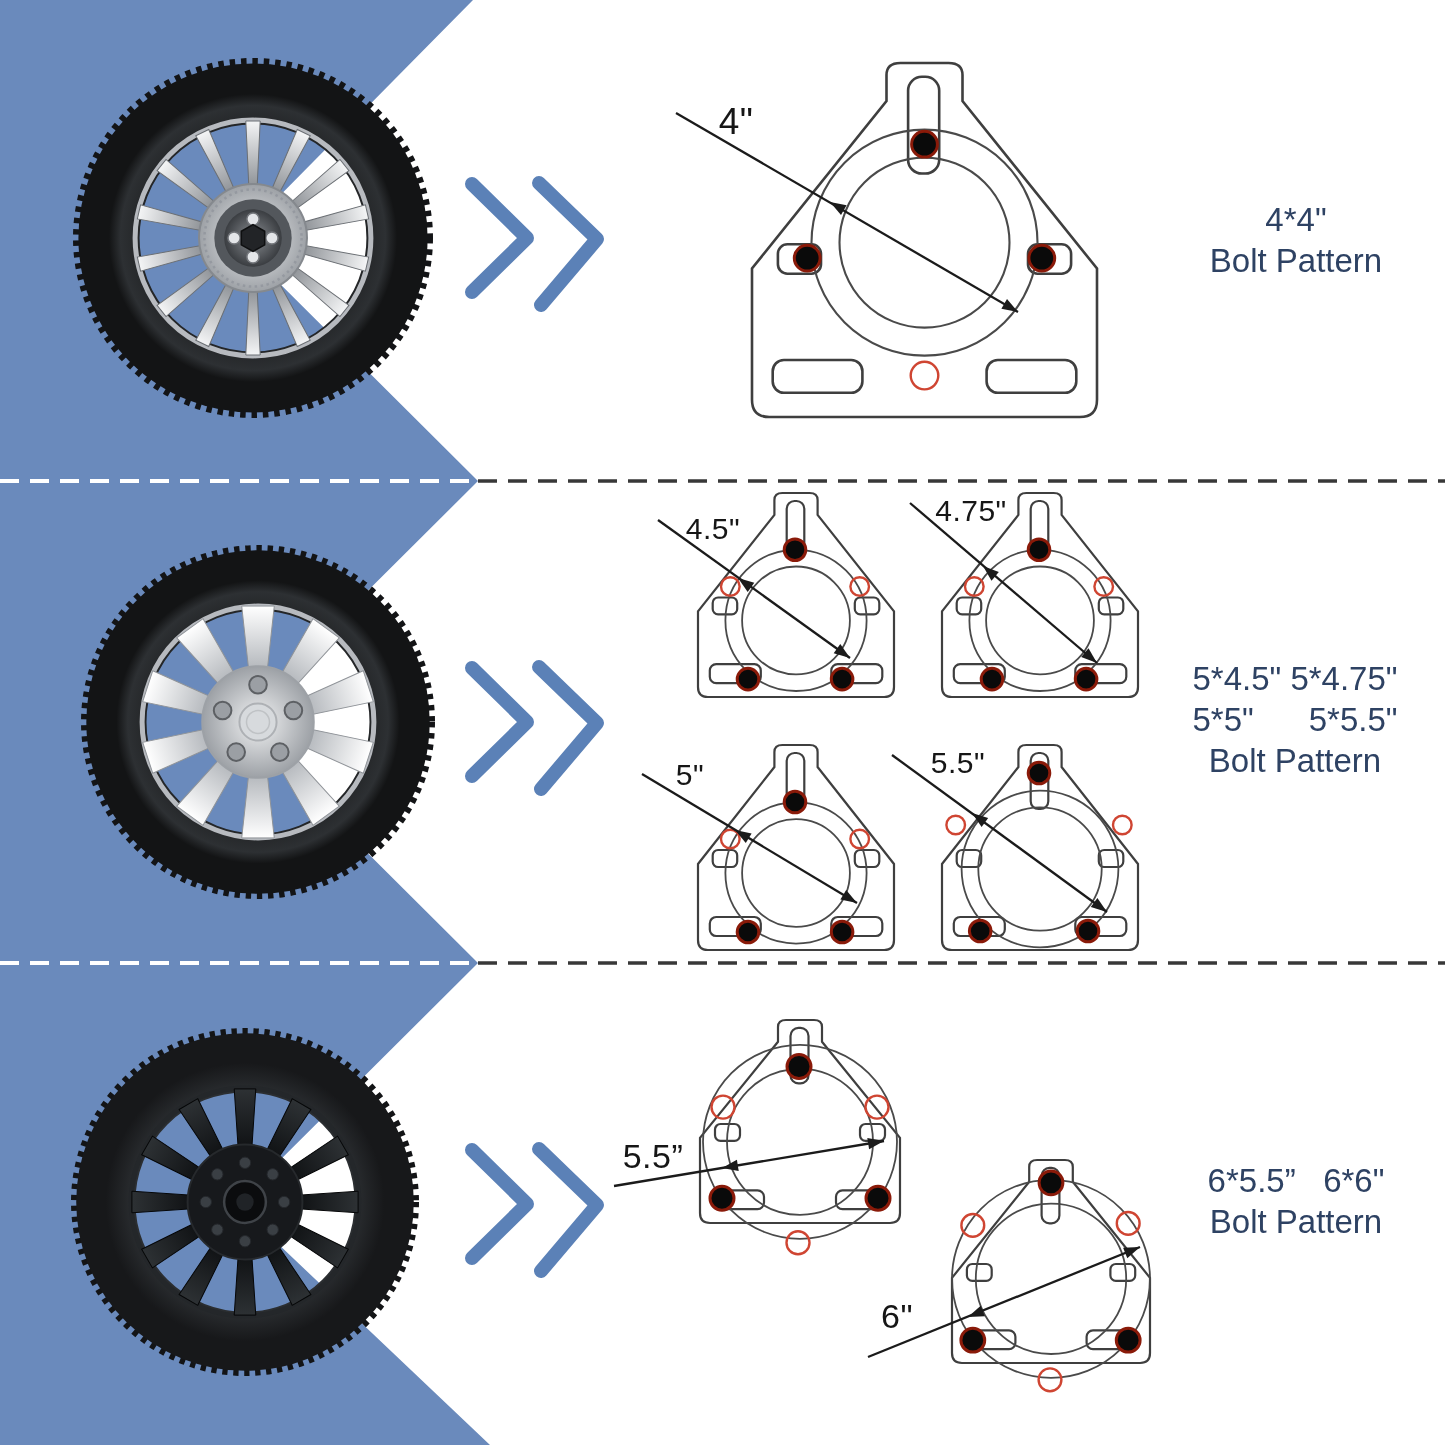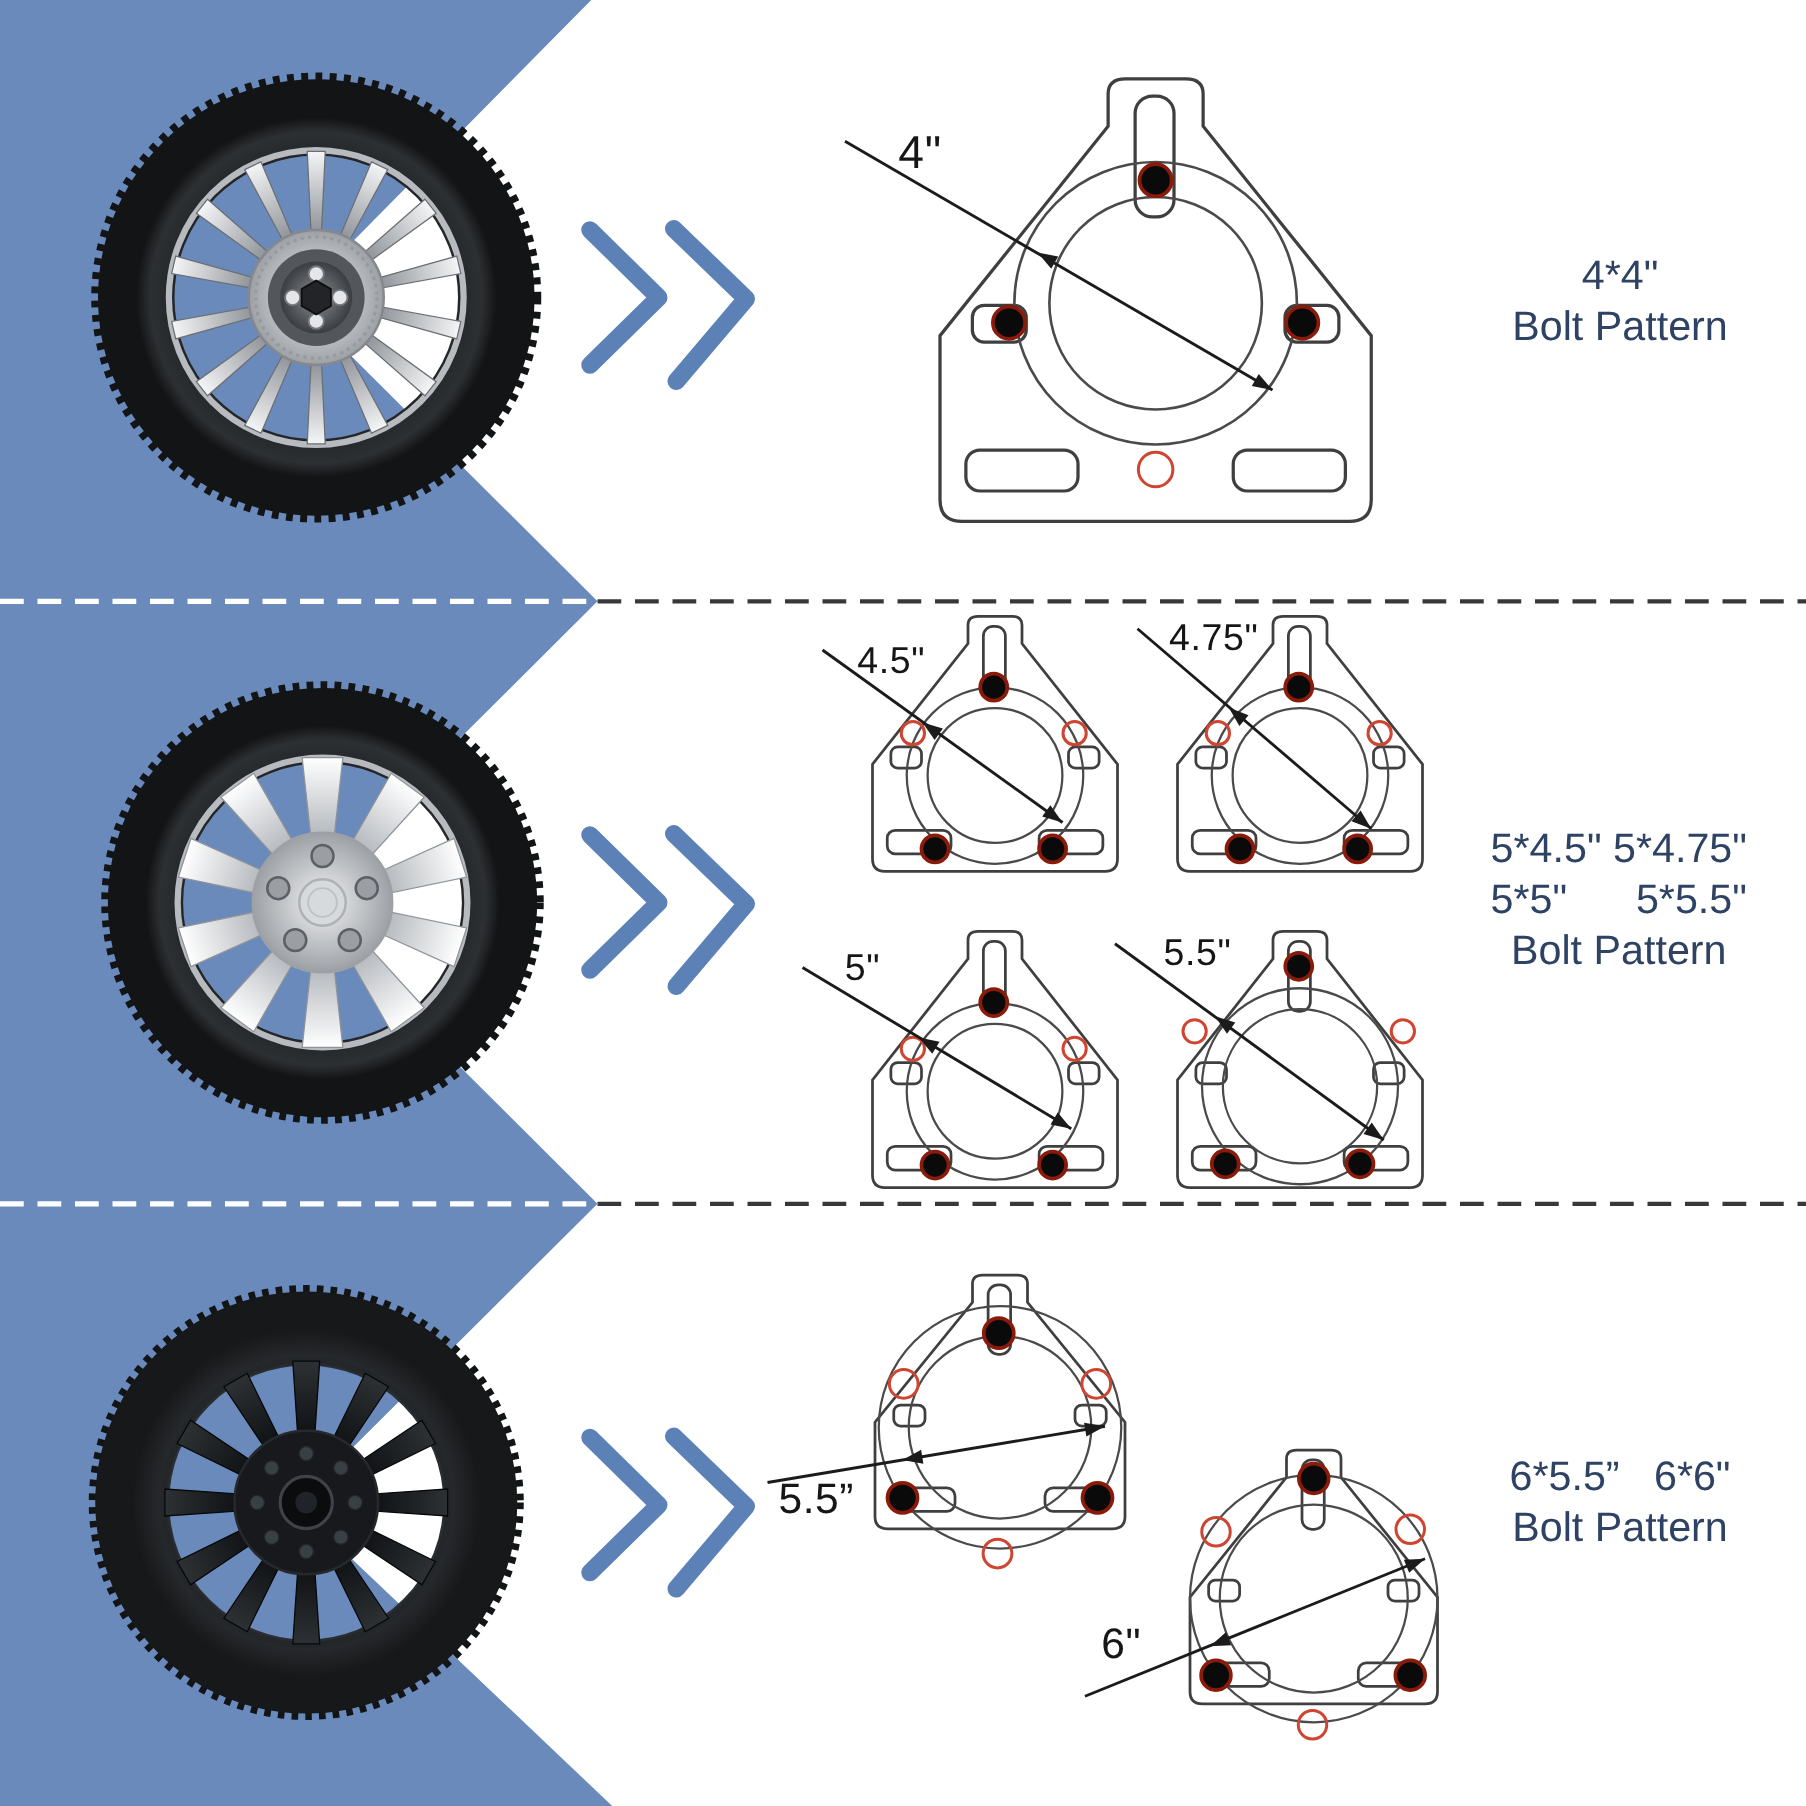--- a/index.html
+++ b/index.html
@@ -286,21 +286,21 @@
           <polygon points="968,1317 980.7,1305.8 984.9,1316.2" fill="#1b1b1b" stroke="none"></polygon>
         </g>
       </svg>
     </div>
 
   <span class="dim f36" style="left:736px;top:122px">4"</span>
   <span class="dim f30" style="left:713px;top:529px">4.5"</span>
   <span class="dim f30" style="left:971px;top:511px">4.75"</span>
   <span class="dim f30" style="left:690px;top:775px">5"</span>
   <span class="dim f30" style="left:958px;top:763px">5.5"</span>
-  <span class="dim f34" style="left:653px;top:1200px">5.5”</span>
+  <span class="dim f34" style="left:653px;top:1156px">5.5”</span>
   <span class="dim f34" style="left:897px;top:1316px">6"</span>
 
   <div class="ptext" style="left:1296px;top:240px">
     <div>4*4"</div>
     <div>Bolt Pattern</div>
   </div>
   <div class="ptext" style="left:1295px;top:719px">
     <div>5*4.5" 5*4.75"</div>
     <div>5*5"      5*5.5"</div>
     <div>Bolt Pattern</div>

